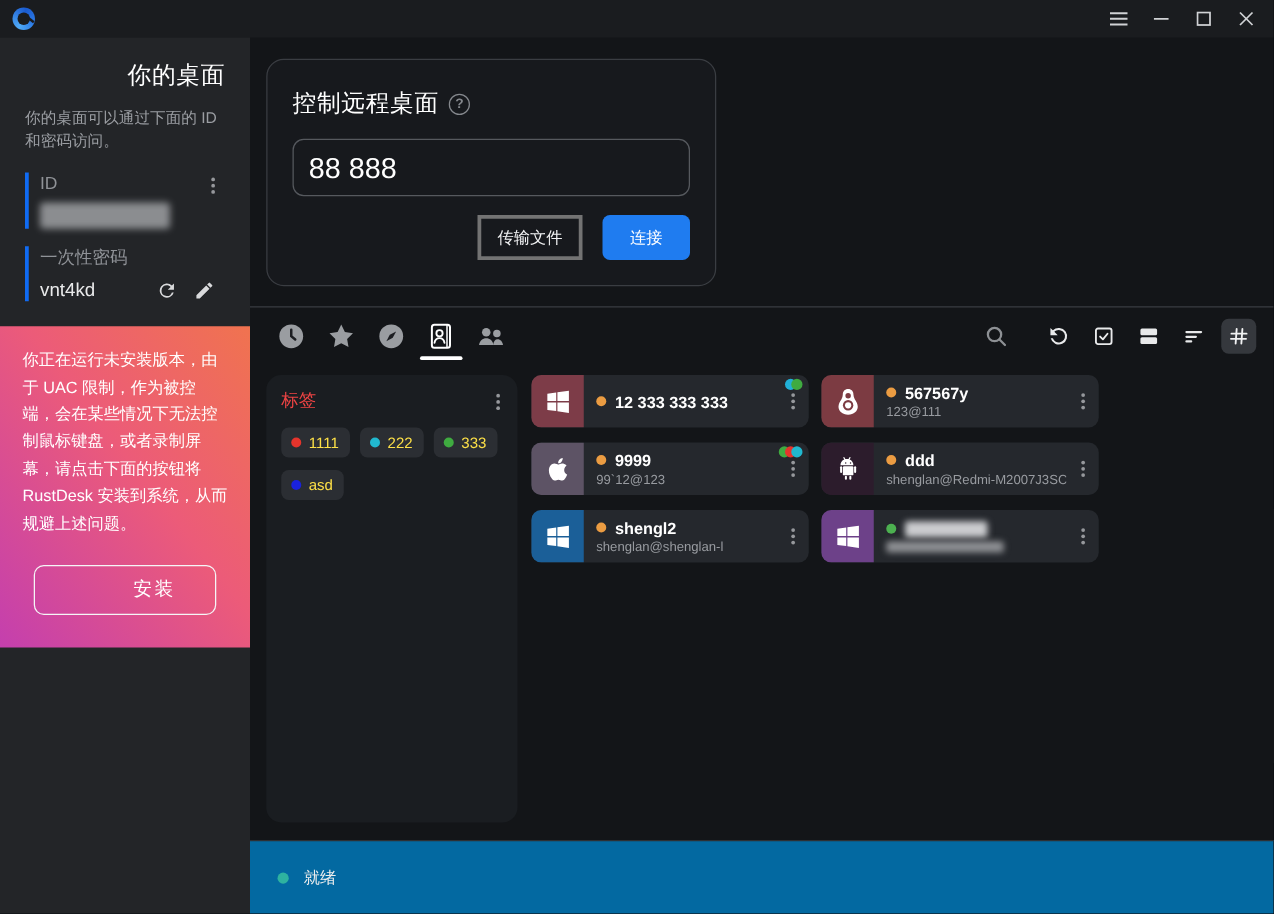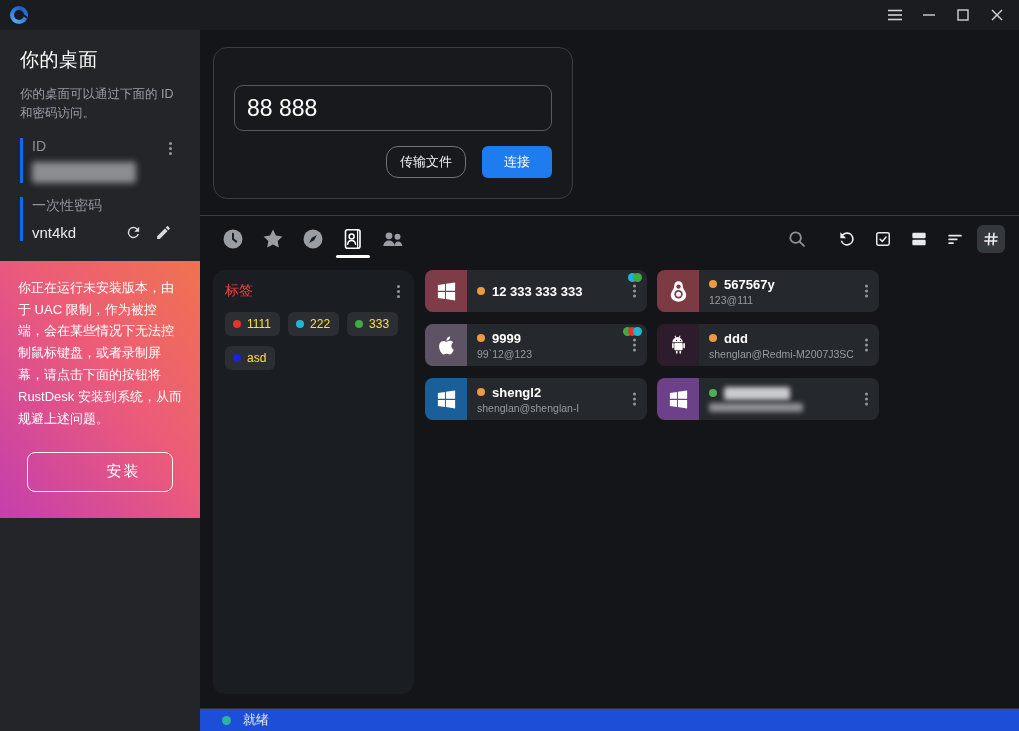--- a/index.html
+++ b/index.html
@@ -17,21 +17,21 @@
   .logo::after { content:""; position:absolute; inset:4px; border-radius:50%; background:#1a1c1f; }
   .logo::before { content:""; position:absolute; width:9px; height:2px; background:#1a1c1f;
           top:8px; left:9px; transform:rotate(38deg); z-index:2; }
   .tb-btns { margin-left:auto; display:flex; align-items:center; gap:6px; }
   .tb-btn { width:28px; height:26px; display:flex; align-items:center; justify-content:center; cursor:pointer; }
   .tb-btn svg { display:block; }
   
   .body { flex:1; display:flex; min-height:0; }
   
   .sidebar { width:200px; flex:none; background:#232528; display:flex; flex-direction:column; overflow:hidden; }
-  .sb-title { font-size:19px; color:#fff; padding:17px 20px 0; letter-spacing:.5px; }
+  .sb-title { font-size:19px; color:#fff; padding:17px 20px 0; letter-spacing:.5px;text-align:right; }
   .sb-desc { font-size:12.5px; color:#9b9ea3; line-height:1.55; padding:12px 20px 0; }
   .sb-block { margin:14px 0 0 20px; border-left:3px solid #106bf2; padding-left:9px; position:relative; }
   .sb-label { font-size:14px; color:#8f9297; }
   .sb-kebab { position:absolute; right:26px; top:2px; }
   .kebab { display:flex; flex-direction:column; gap:2px; cursor:pointer; padding:2px; }
   .kebab i { width:3px; height:3px; border-radius:50%; background:#96989c; display:block; }
   .redact-id { margin-top:8px; width:104px; height:21px; background:#97999c; opacity:.9; border-radius:3px; filter:blur(3px); }
   .sb-pwd-row { display:flex; align-items:center; margin-top:9px; padding-right:28px; }
   .sb-pwd { font-size:15px; color:#e9eaeb; }
   .sb-icons { margin-left:auto; display:flex; gap:13px; }
@@ -47,21 +47,21 @@
   .main { flex:1; display:flex; flex-direction:column; min-width:0; }
   .main-top { padding:17px 0 0 13px; flex:none; }
   .connect-panel { width:360px; border:1px solid #3a3d42; background:#17191d; border-radius:14px; padding:22px 20px 20px; }
   .cp-title-row { display:flex; align-items:center; gap:8px; }
   .cp-title { font-size:19px; color:#fff; letter-spacing:.5px; }
   .help-icon { width:17px; height:17px; border:1.5px solid #85888d; border-radius:50%; color:#85888d;
                font-size:11px; font-weight:bold; display:flex; align-items:center; justify-content:center; cursor:pointer; }
   .cp-input { margin-top:15px; width:100%; height:46px; background:transparent; border:1px solid #56595e;
               border-radius:9px; color:#fff; font-size:23px; padding:0 12px; font-family:inherit; outline:none; }
   .cp-btns { display:flex; justify-content:flex-end; gap:16px; margin-top:15px; }
-  .btn-outline { background:transparent; border:1px solid #737373; color:#f2f3f4; border-radius:12px;
+  .btn-outline { background:transparent; border:3px solid #737373; color:#f2f3f4; border-radius:0;
                  padding:6px 13px; font-size:13px; font-family:inherit; cursor:pointer; }
   .btn-primary { background:#1f7cf0; border:none; color:#fff; border-radius:6px; padding:6px 22px;
                  font-size:13px; font-family:inherit; cursor:pointer; }
   .h-divider { height:1px; background:#3a3d41; margin-top:16px; flex:none; }
   
   .toolbar { height:46px; display:flex; align-items:center; padding:0 14px 0 21px; flex:none; }
   .tabs { display:flex; align-items:flex-start; gap:16px; }
   .tab { width:24px; display:flex; flex-direction:column; align-items:center; cursor:pointer; padding-top:6px; }
   .tab svg { display:block; }
   .tab-underline { width:34px; height:3px; border-radius:2px; background:#fff; margin-top:4px; }
@@ -88,21 +88,21 @@
   .status-dot { width:8px; height:8px; border-radius:50%; flex:none; }
   .peer-name { font-size:13px; font-weight:bold; color:#fff; white-space:nowrap; overflow:hidden; }
   .peer-sub { font-size:10.5px; color:#989ba0; margin-top:2px; white-space:nowrap; overflow:hidden; }
   .peer-side { width:24px; flex:none; position:relative; }
   .tag-dots { position:absolute; top:3px; right:5px; display:flex; }
   .mini-dot { width:9px; height:9px; border-radius:50%; margin-left:-4px; }
   .peer-side .kebab { position:absolute; right:9px; top:50%; transform:translateY(-50%); }
   .redact-name { width:66px; height:13px; background:#cbcccf; border-radius:2px; filter:blur(2.5px); }
   .redact-sub  { width:94px; height:9px; background:#8e9094; border-radius:2px; filter:blur(2.5px); margin-top:3px; }
   
-  .statusbar { height:23px; flex:none; border-top:1px solid #2d3034; background:#1d4ed8;
+  .statusbar { height:59px; flex:none; border-top:1px solid #2d3034; background:#0369a1;
                display:flex; align-items:center; gap:12px; padding-left:22px; }
   .ready-dot { width:9px; height:9px; border-radius:50%; }
   .ready-label { font-size:13px; color:#eceded; }
 </style>
 </head>
 <body>
 
 <div class="app">
 
   <div class="titlebar">
@@ -171,20 +171,24 @@
 
       <div class="warnbox">
         <div class="warn-text">你正在运行未安装版本，由于 UAC 限制，作为被控端，会在某些情况下无法控制鼠标键盘，或者录制屏幕，请点击下面的按钮将 RustDesk 安装到系统，从而规避上述问题。</div>
         <button class="install-btn">安装</button>
       </div>
     </div>
 
     <div class="main">
       <div class="main-top">
         <div class="connect-panel">
+          <div class="cp-title-row">
+            <span class="cp-title">控制远程桌面</span>
+            <span class="help-icon">?</span>
+          </div>
           <input class="cp-input" value="88 888" style="">
           <div class="cp-btns">
             <button class="btn-outline">传输文件</button>
             <button class="btn-primary">连接</button>
           </div>
         </div>
       </div>
 
       <div class="h-divider"></div>
 

